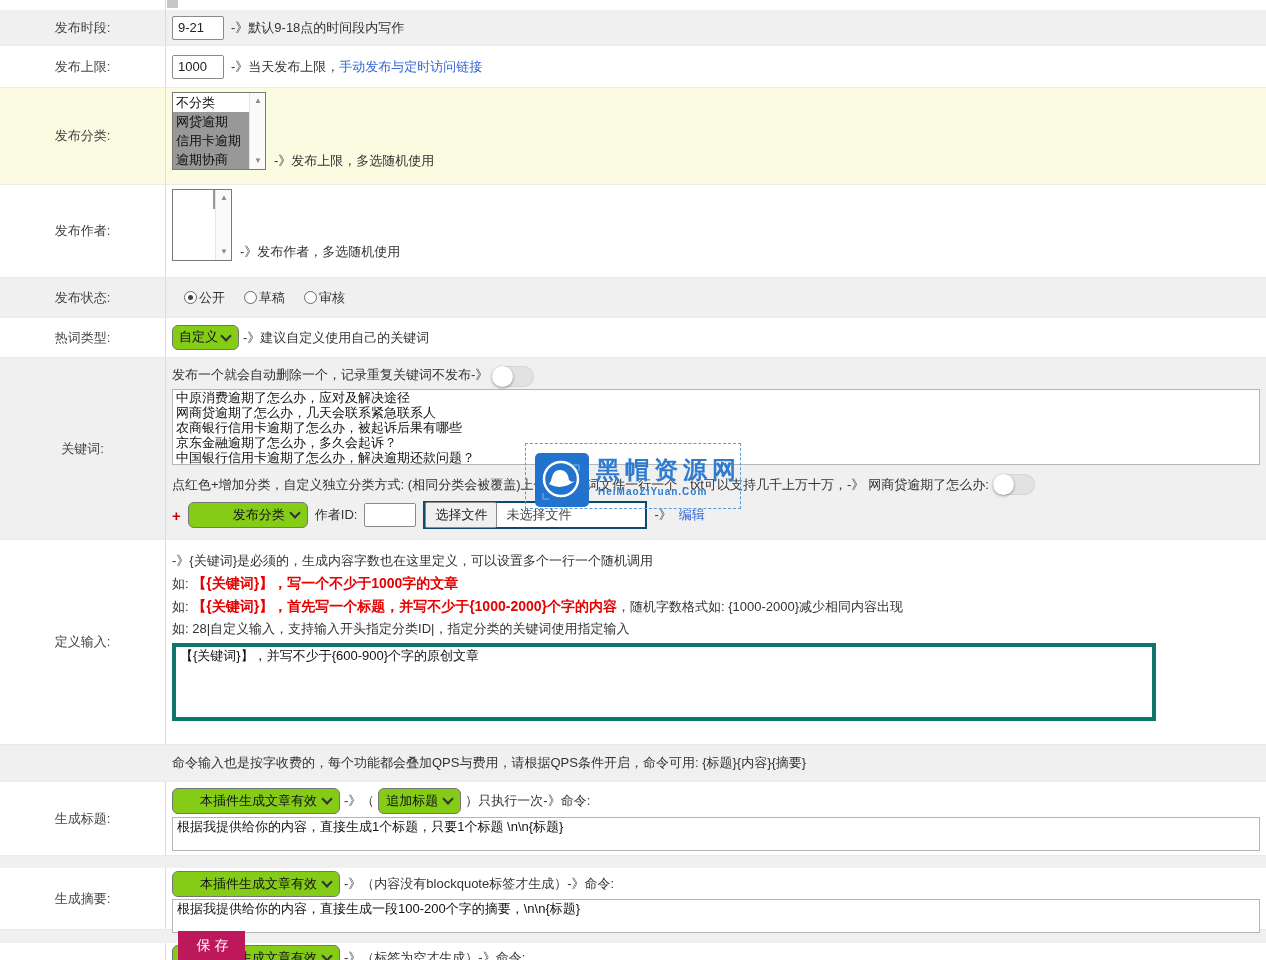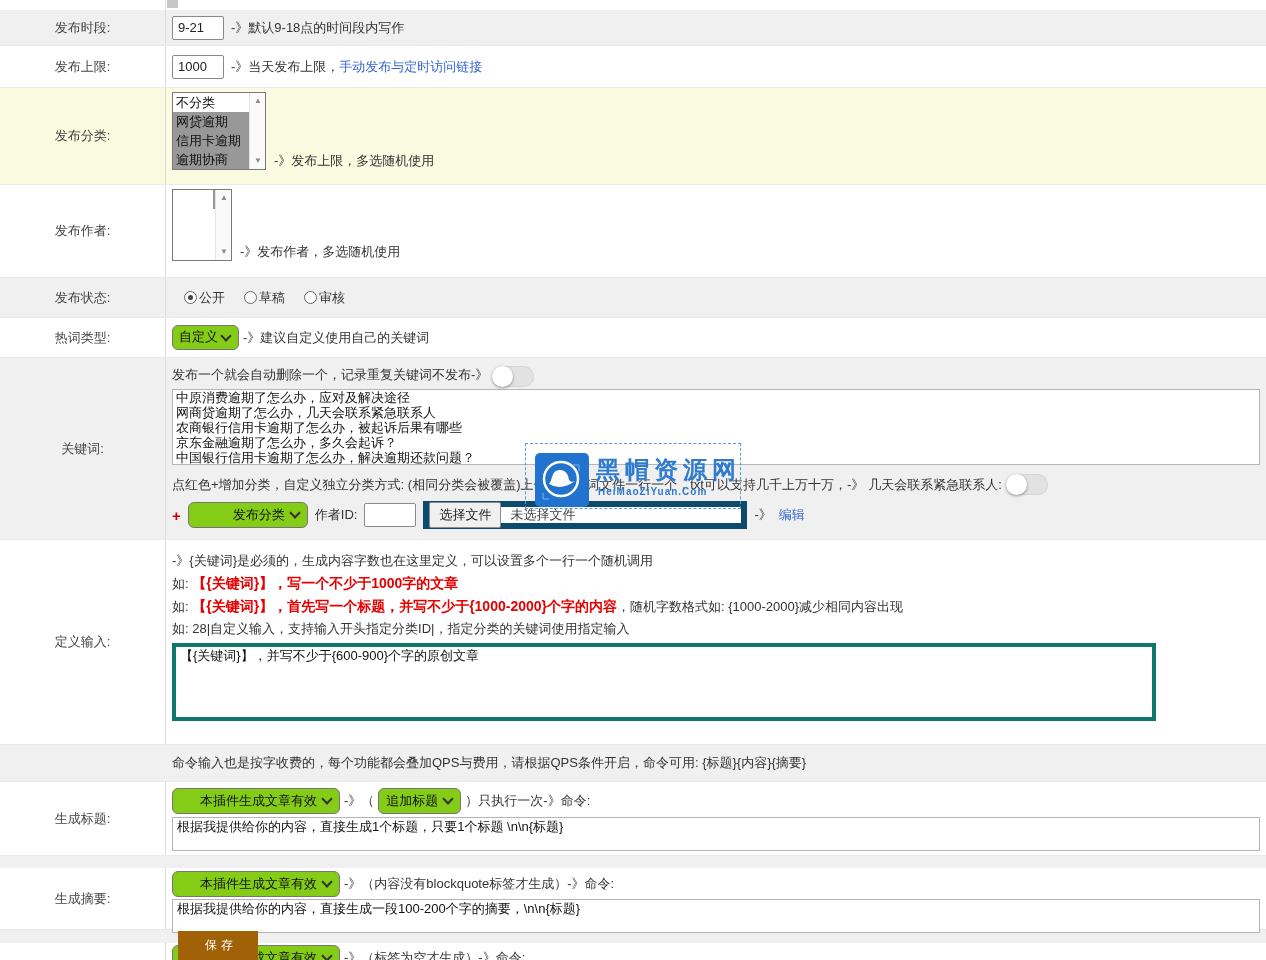--- a/index.html
+++ b/index.html
@@ -66,31 +66,31 @@
             border-radius:50%; background:#fff; box-shadow:0 1px 3px rgba(0,0,0,.4); }
 
   .kw-area { width:1088px; height:76px; border:1px solid #b5b5b5; background:#fff; resize:none;
              font-family:inherit; font-size:13px; line-height:15px; padding:0 3px; color:#111; }
   .custom-area { width:984px; height:78px; border:4px solid #0f766e; background:#fff; resize:none;
              font-family:inherit; font-size:13px; line-height:16px; padding:1px 4px; color:#111; }
   .gen-area { width:1088px; height:34px; border:1px solid #b5b5b5; background:#fff; resize:none;
              font-family:inherit; font-size:13px; line-height:16px; padding:1px 4px; color:#111; }
 
   .plus { color:#cc0000; font-weight:bold; font-size:15px; }
-  .file-wrap { display:inline-flex; align-items:center; background:#fff; border:6px solid #0c4a6e;
-               height:28px; width:324px; }
+  .file-wrap { display:inline-flex; align-items:center; background:#fff; border:2px solid #0c4a6e;
+               height:28px; width:224px; }
   .file-btn { height:26px; border:1px solid #8d8d8d; border-radius:2px; background:#f0f0f0;
               padding:0 9px; font-size:13px; font-family:inherit; color:#222; margin-left:0; }
   .file-name { padding-left:9px; color:#444; }
 
   .red-bold { color:#e60000; font-weight:bold; font-size:14px; }
   .line { line-height:22px; }
 
-  .save-btn { position:absolute; left:178px; top:931px; width:80px; height:29px; background:#a16207;
-              color:#fff; border:none; font-size:12px; font-family:inherit; letter-spacing:4px;
+  .save-btn { position:absolute; left:178px; top:931px; width:67px; height:29px; background:#be185d;
+              color:#fff; border:none; font-size:14px; font-family:inherit; letter-spacing:4px;
               padding-left:6px; z-index:6; }
 
   .watermark { position:absolute; left:525px; top:443px; width:216px; height:66px;
                border:1px dashed #5b9bd5; z-index:5; }
   .wm-logo { position:absolute; left:9px; top:9px; }
   .wm-title { position:absolute; left:70px; top:10px; font-size:24px; font-weight:bold;
               color:#2f7bd0; letter-spacing:5px; white-space:nowrap; }
   .wm-domain { position:absolute; left:72px; top:42px; font-size:10px; font-weight:bold;
               color:#2f7bd0; letter-spacing:1px; }
 
@@ -192,21 +192,21 @@
         <span>发布一个就会自动删除一个，记录重复关键词不发布-》</span>
         <span class="toggle"></span>
       </div>
       <textarea class="kw-area" style="margin-top: 2px;" spellcheck="false">中原消费逾期了怎么办，应对及解决途径
 网商贷逾期了怎么办，几天会联系紧急联系人
 农商银行信用卡逾期了怎么办，被起诉后果有哪些
 京东金融逾期了怎么办，多久会起诉？
 中国银行信用卡逾期了怎么办，解决逾期还款问题？</textarea>
       <div class="mt6" style="display:flex; align-items:center; gap:4px;">
         <span>点红色+增加分类，自定义独立分类方式: (相同分类会被覆盖)上传txt关键词文件一行一个，txt可以支持几千上万十万，-》</span>
-        <span>几天会联系紧急联系人:</span>
+        <span>网商贷逾期了怎么办:</span>
         <span class="toggle"></span>
       </div>
       <div class="mt6" style="display:flex; align-items:center; gap:7px;">
         <span class="plus">+</span>
         <span class="selectbox" style="width:120px;">发布分类</span>
         <span>作者ID:</span>
         <input class="txt-input w52" style="">
         <span class="file-wrap">
           <button class="file-btn">选择文件</button>
           <span class="file-name">未选择文件</span>

